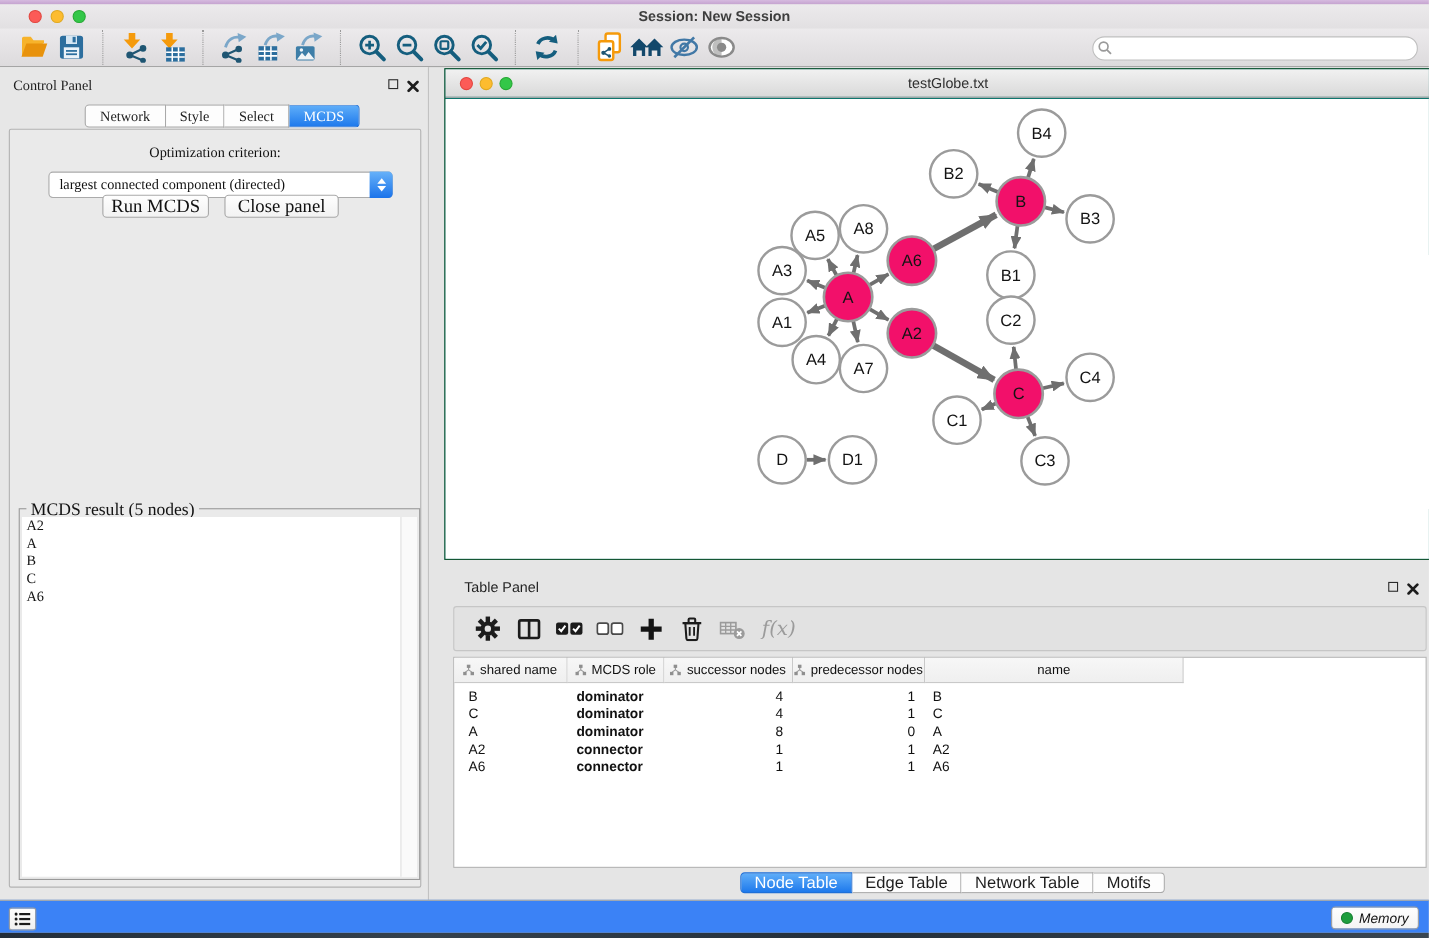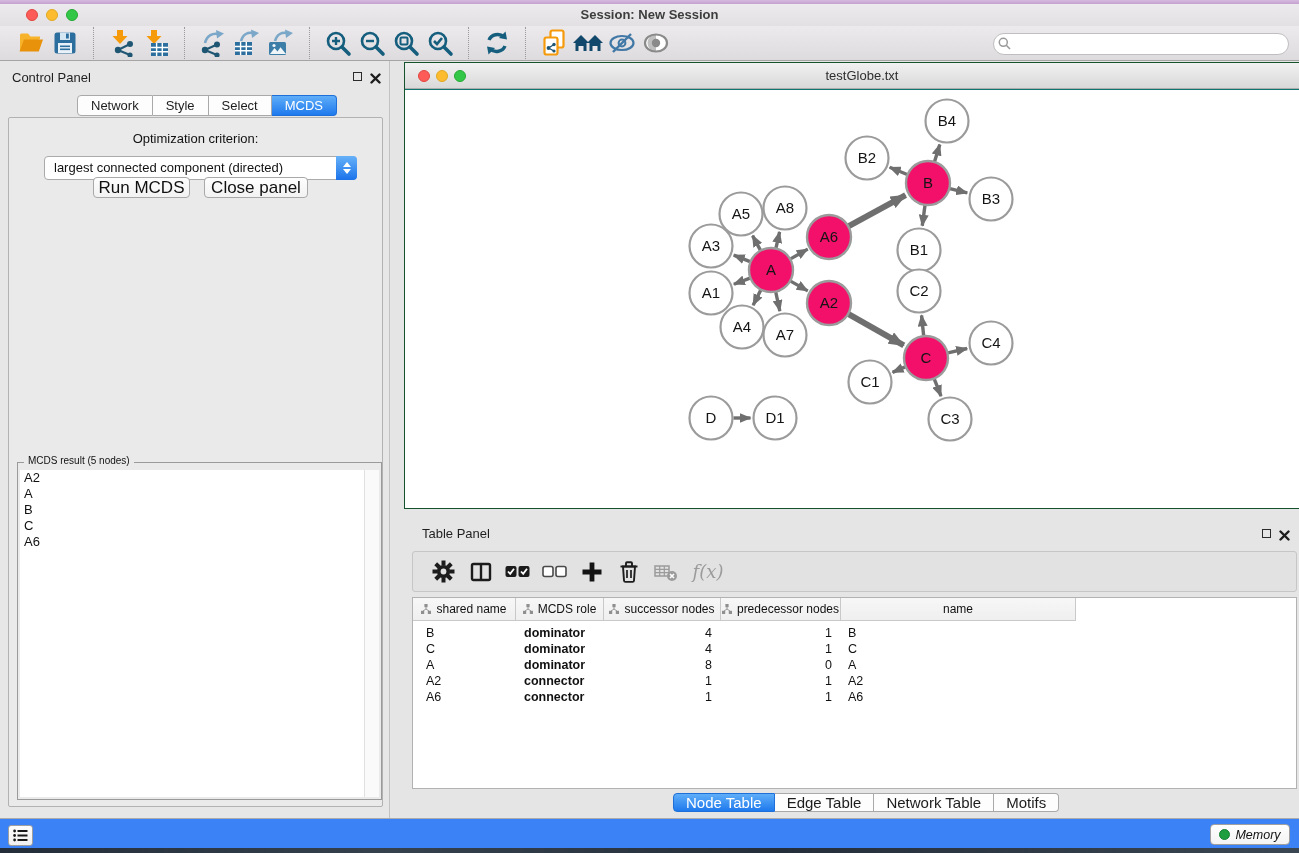--- a/index.html
+++ b/index.html
@@ -18,42 +18,42 @@
   .t-red { background:#FC5B57; border:1px solid #E2463F; }
   .t-yellow { background:#FDBC2F; border:1px solid #E0A920; }
   .t-green { background:#33C748; border:1px solid #26A934; }
   #main-toolbar { left:0; top:26px; width:1299px; height:35px; background:linear-gradient(#ECEAEC,#DDDBDD); border-bottom:1px solid #A5A5A5; display:flex; align-items:center; padding-left:14px; }
   .tb-sep { width:1px; height:32px; border-left:1px dotted #9a9a9a; margin:0 11px; }
   .tb-btn { display:flex; align-items:center; justify-content:center; width:34px; height:32px; }
   #toolbar-search { position:absolute; right:10px; top:33px; width:296px; height:22px; background:#fff; border:1px solid #BFBFBF; border-radius:12px; padding-left:26px; font-size:12px; color:#333; outline:none; }
   #search-mag { position:absolute; right:288px; top:37px; }
 
   
-  #control-panel { left:0; top:61px; width:390px; height:757px; background:#E7E7E7; border-right:1px solid #C2C2C2; }
+  #control-panel { left:0; top:61px; width:390px; height:757px; background:#E7E7E7; border-right:1px solid #C2C2C2;font-family:Liberation Serif, serif; }
   #cp-header { position:absolute; left:12px; top:9px; font-size:13px; color:#1f1f1f; }
   .float-btn { width:9px; height:9px; border:1.5px solid #2b2b2b; display:inline-block; }
   .panel-ctl { position:absolute; top:11px; cursor:pointer; }
   .tabset { display:flex; }
   .tab { height:21px; line-height:20px; padding:0 13px; font-size:13px; color:#1d1d1d; background:#FDFDFD; border:1px solid #A9A9A9; border-left:none; text-align:center; }
   .tab:first-child { border-left:1px solid #A9A9A9; border-radius:4px 0 0 4px; }
   .tab:last-child { border-radius:0 4px 4px 0; }
   .tab.active { background:linear-gradient(#5FAEF9,#1E79EC); color:#fff; border-color:#1E6FD8; }
   #cp-tabs { left:77px; top:34px; }
   #cp-box { position:absolute; left:8px; top:56px; width:375px; height:690px; background:#EAEAEA; border:1px solid #B2B2B2; border-radius:2px; }
   #opt-label { position:absolute; left:0; top:13px; width:100%; text-align:center; font-size:13px; color:#111; }
   #opt-select { position:absolute; left:35px; top:38px; width:313px; height:24px; background:#fff; border:1px solid #ABABAB; border-radius:4px; font-size:13px; color:#111; line-height:22px; padding-left:9px; }
   #opt-stepper { position:absolute; right:-1px; top:-1px; width:21px; height:24px; border-radius:0 4px 4px 0; background:linear-gradient(#66B1F9,#1B73EA); display:flex; flex-direction:column; align-items:center; justify-content:center; gap:2px; }
   .step-arrow { width:0; height:0; border-left:4px solid transparent; border-right:4px solid transparent; }
   .step-up { border-bottom:5px solid #fff; }
   .step-down { border-top:5px solid #fff; }
   .cp-button { position:absolute; top:59px; height:21px; background:linear-gradient(#FEFEFE,#F2F2F2); border:1px solid #A9A9A9; border-radius:4px; font-size:17px; color:#111; text-align:center; line-height:19px; }
   #run-btn { left:84px; width:97px; }
   #close-btn { left:195px; width:104px; }
   #mcds-group { position:absolute; left:8px; top:344px; width:365px; height:338px; border:1px solid #9A9A9A; }
-  #mcds-group-title { position:absolute; left:6px; top:-8px; background:#EAEAEA; padding:0 4px; font-size:10px; color:#111; }
+  #mcds-group-title { position:absolute; left:6px; top:-8px; background:#EAEAEA; padding:0 4px; font-size:16px; color:#111; }
   #mcds-list { position:absolute; left:2px; top:7px; right:2px; bottom:2px; background:#fff; }
   .mcds-item { font-size:13px; color:#111; line-height:16px; padding-left:4px; }
   #mcds-scrollbar { position:absolute; right:0; top:0; width:15px; height:100%; background:#FAFAFA; border-left:1px solid #E0E0E0; }
 
   
   #network-window { left:404px; top:62px; width:916px; height:447px; border:1px solid #14532d; background:#0f766e; }
   #nw-titlebar { position:absolute; left:0; top:0; width:100%; height:26px; background:linear-gradient(#F1F1F1,#D9D9D9); border-bottom:1px solid #ADADAD; }
   #nw-title { width:100%; text-align:center; line-height:26px; font-size:13px; color:#2e2e2e; }
   #nw-content { position:absolute; left:0; top:27px; right:0; bottom:0; background:#fff; }
   #graph-svg { position:absolute; left:0; top:0; }

